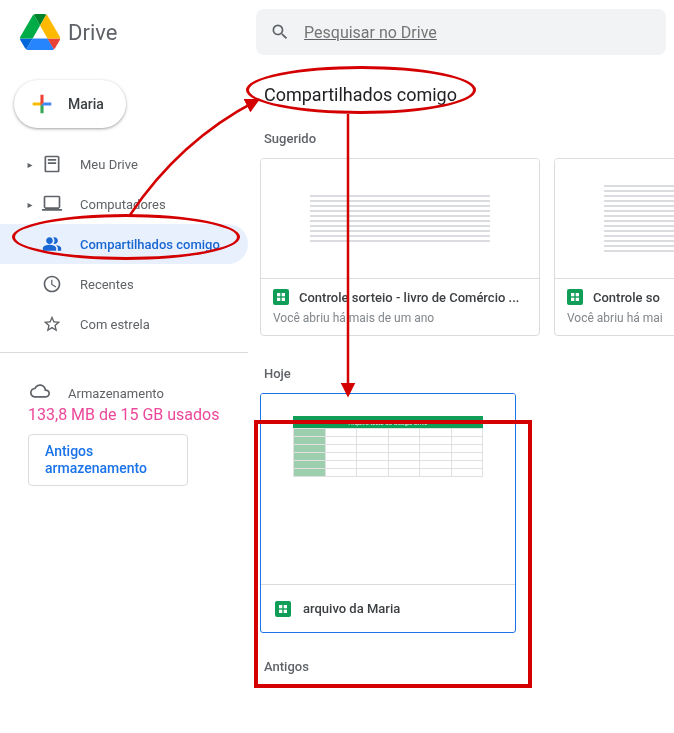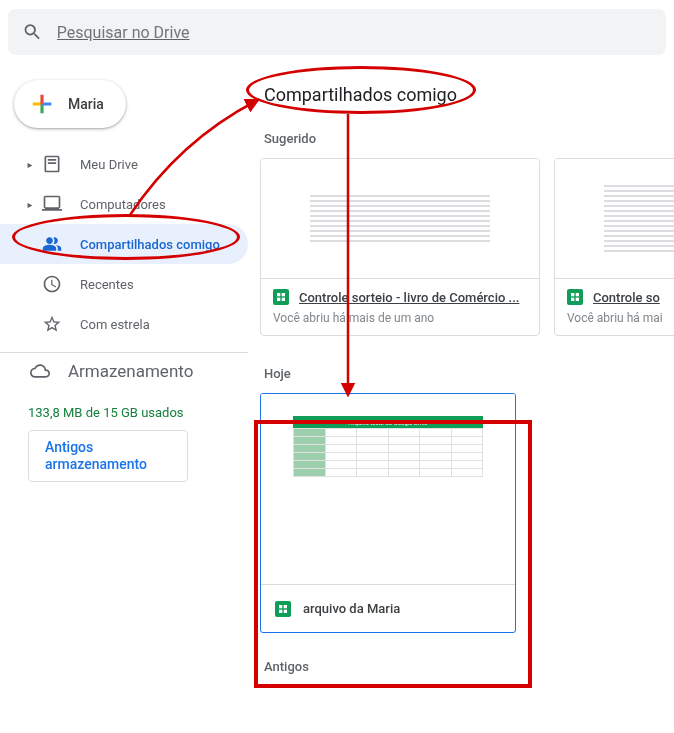--- a/index.html
+++ b/index.html
@@ -14,33 +14,33 @@
 .new-btn { display: inline-flex; align-items: center; height: 48px; padding: 0 22px 0 14px; margin: 8px 0 16px 14px; border-radius: 24px; box-shadow: 0 1px 2px rgba(60,64,67,.3), 0 1px 3px 1px rgba(60,64,67,.15); background: #fff; cursor: pointer; }
 .new-btn .plus { margin-right: 12px; }
 .new-btn span.lbl { font-size: 14px; color: #3c4043; font-weight: 500; }
 .nav { list-style: none; }
 .nav-item { display: flex; align-items: center; height: 40px; padding: 0 12px 0 24px; border-radius: 0 20px 20px 0; cursor: pointer; font-size: 13px; color: #5f6368; }
 .nav-item .caret { width: 12px; display: inline-flex; justify-content: center; font-size: 10px; color: #5f6368; }
 .nav-item .icon { width: 24px; display: inline-flex; justify-content: center; margin: 0 16px 0 4px; }
 .nav-item.active { background: #e8f0fe; color: #1967d2; font-weight: 500; }
 .nav-item.active .icon svg path, .nav-item.active .icon svg rect, .nav-item.active .icon svg circle { fill: #1967d2; }
 .divider { height: 1px; background: #dadce0; margin: 8px 0; }
-.storage-row { display: flex; align-items: flex-start; height: 40px; padding: 0 12px 0 28px; font-size: 17px; color: #5f6368; }
+.storage-row { display: flex; align-items: flex-end; height: 40px; padding: 0 12px 0 28px; font-size: 13px; color: #5f6368; }
 .storage-row .icon { width: 24px; display: inline-flex; justify-content: center; margin-right: 16px; }
-.storage-used { font-size: 13px; color: #15803d; padding: 4px 0 10px 28px; }
+.storage-used { font-size: 16px; color: #ec4899; padding: 4px 0 10px 28px; }
 .buy-btn { display: inline-block; margin-left: 28px; padding: 8px 16px; border: 1px solid #dadce0; border-radius: 4px; color: #1a73e8; font-size: 14px; font-weight: 500; cursor: pointer; max-width: 160px; line-height: 1.2; }
 .main { flex: 1; padding: 12px 0 0 12px; overflow: hidden; }
 .page-title { font-size: 18px; color: #202124; padding: 8px 0 18px 4px; }
 .section-label { font-size: 13px; color: #5f6368; font-weight: 500; padding: 8px 0 12px 4px; }
 .cards { display: flex; gap: 14px; }
 .sug-card { width: 280px; border: 1px solid #dadce0; border-radius: 4px; overflow: hidden; background: #fff; cursor: pointer; flex-shrink: 0; }
 .sug-thumb { height: 120px; background: #fff; border-bottom: 1px solid #dadce0; display: flex; justify-content: center; align-items: center; padding: 10px; }
 .doc-lines { width: 180px; display: flex; flex-direction: column; gap: 3px; }
 .doc-lines i { height: 2px; background: #dadce0; display: block; }
-.sug-meta { padding: 10px 12px 6px 12px; display: flex; align-items: center; font-size: 13px; color: #3c4043; font-weight: 500; white-space: nowrap; overflow: hidden; text-overflow: ellipsis; text-decoration: underline; }
+.sug-meta { padding: 10px 12px 6px 12px; display: flex; align-items: center; font-size: 13px; color: #3c4043; font-weight: 500; white-space: nowrap; overflow: hidden; text-overflow: ellipsis; }
 .sug-meta .sheets-icon { margin-right: 10px; flex-shrink: 0; }
 .sug-sub { padding: 0 12px 10px 12px; font-size: 12px; color: #80868b; white-space: nowrap; overflow: hidden; text-overflow: ellipsis; }
 .file-card { width: 256px; border: 1px solid #1a73e8; border-radius: 3px; overflow: hidden; background: #fff; cursor: pointer; }
 .file-thumb { height: 190px; background: #fff; display: flex; justify-content: center; padding-top: 22px; }
 .mini-sheet { width: 190px; }
 .mini-sheet .tbar { height: 12px; background: #0f9d58; color: #fff; font-size: 6px; display: flex; align-items: center; justify-content: center; }
 .mini-sheet table { border-collapse: collapse; width: 100%; }
 .mini-sheet td { border: 1px solid #e0e0e0; height: 8px; font-size: 5px; text-align: center; color: #5f6368; }
 .mini-sheet td.hd { background: #9dcead; }
 .file-meta { height: 48px; border-top: 1px solid #dadce0; display: flex; align-items: center; padding: 0 14px; font-size: 13px; color: #3c4043; font-weight: 500; }
@@ -48,20 +48,31 @@
 
 .annot { position: absolute; pointer-events: none; }
 .ellipse { border: 3px solid #d40000; border-radius: 50%; }
 .red-box { border: 4px solid #d40000; }
 svg.arrow { position: absolute; pointer-events: none; }
 </style>
 </head>
 <body>
 
 <div class="header">
+  <div class="logo-area">
+    <svg width="40" height="40" viewBox="0 0 87 78">
+        <path fill="#0066da" d="M6.6 66.85l3.85 6.65c.8 1.4 1.95 2.5 3.3 3.3L27.5 53H0c0 1.55.4 3.1 1.2 4.5z"></path>
+        <path fill="#00ac47" d="M43.65 25L29.9 1.2c-1.35.8-2.5 1.9-3.3 3.3L1.2 48.5C.4 49.9 0 51.45 0 53h27.5z"></path>
+        <path fill="#ea4335" d="M73.55 76.8c1.35-.8 2.5-1.9 3.3-3.3l1.6-2.75 7.65-13.25c.8-1.4 1.2-2.95 1.2-4.5H59.8l5.85 11.5z"></path>
+        <path fill="#00832d" d="M43.65 25L57.4 1.2C56.05.4 54.5 0 52.95 0H34.35c-1.55 0-3.1.45-4.45 1.2z"></path>
+        <path fill="#2684fc" d="M59.8 53H27.5L13.75 76.8c1.35.8 2.9 1.2 4.45 1.2h50.9c1.55 0 3.1-.45 4.45-1.2z"></path>
+        <path fill="#ffba00" d="M73.4 26.5L60.7 4.5c-.8-1.4-1.95-2.5-3.3-3.3L43.65 25 59.8 53h27.45c0-1.55-.4-3.1-1.2-4.5z"></path>
+      </svg>
+    <span class="logo-text">Drive</span>
+  </div>
   <div class="search-bar">
     <svg width="22" height="22" viewBox="0 0 24 24" fill="#5f6368">
         <path d="M15.5 14h-.79l-.28-.27A6.471 6.471 0 0016 9.5 6.5 6.5 0 109.5 16c1.61 0 3.09-.59 4.23-1.57l.27.28v.79l5 4.99L20.49 19l-4.99-5zm-6 0C7.01 14 5 11.99 5 9.5S7.01 5 9.5 5 14 7.01 14 9.5 11.99 14 9.5 14z"></path>
       </svg>
     <input type="text" placeholder="Pesquisar no Drive" style="">
   </div>
 </div>
 
 <div class="layout">
   <aside class="sidebar">

